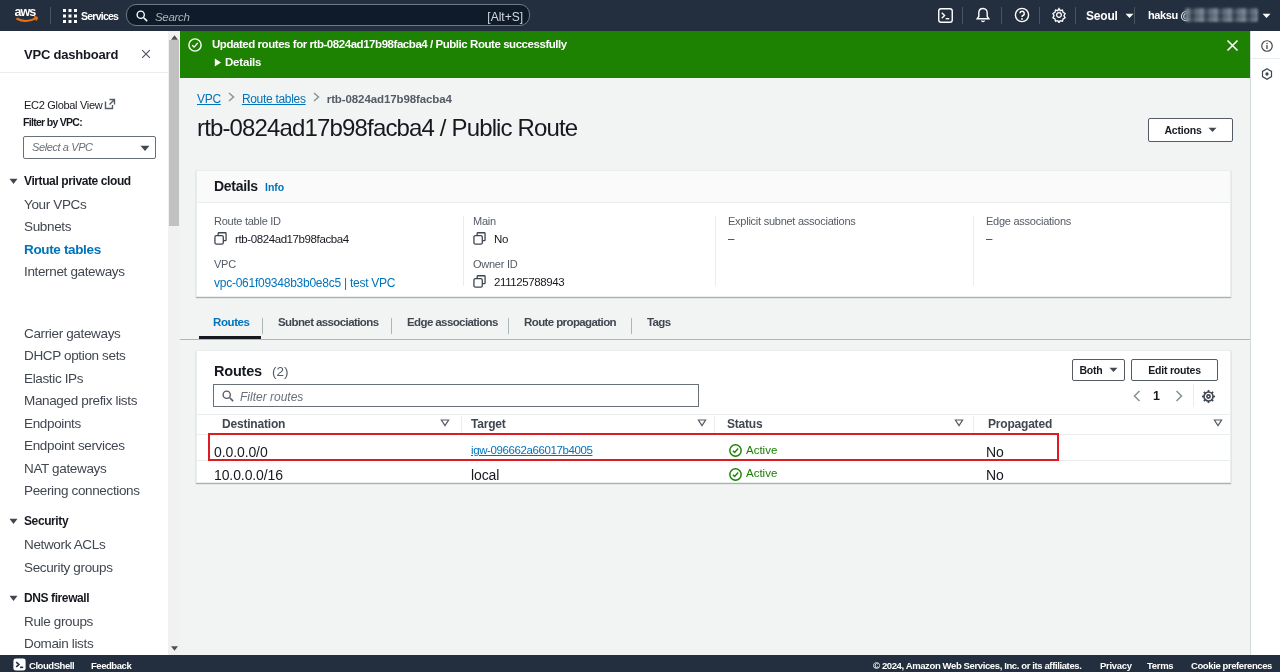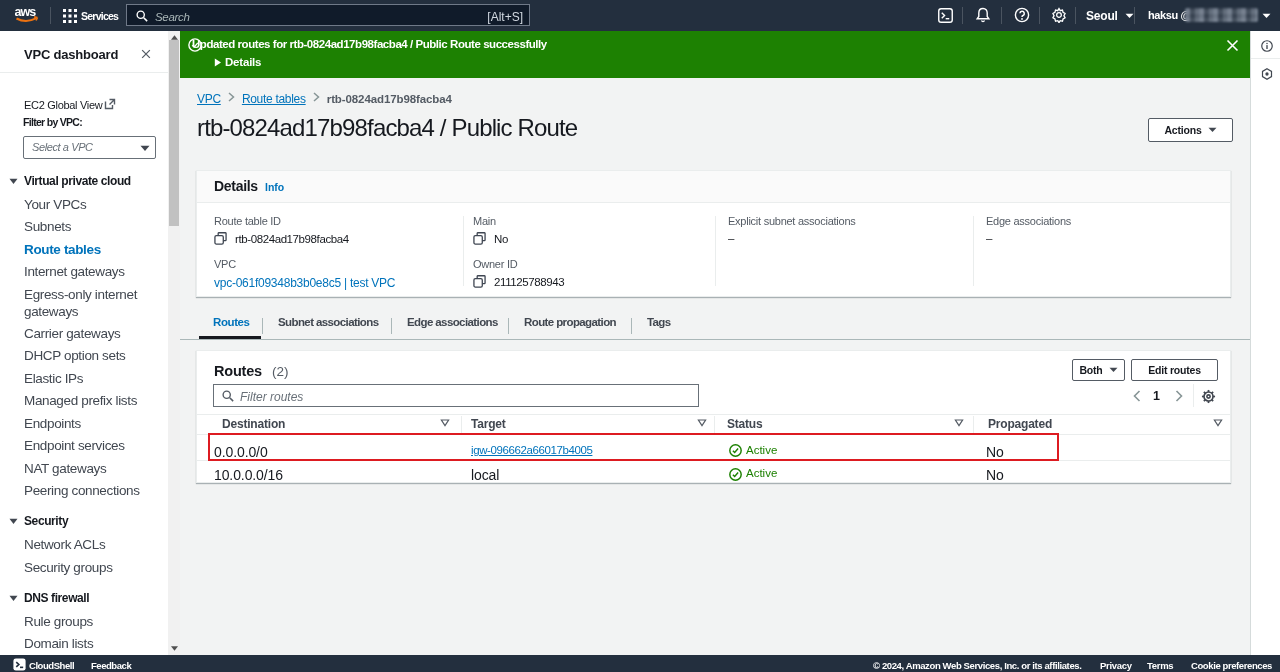--- a/index.html
+++ b/index.html
@@ -42,21 +42,21 @@
       <rect x="0" y="5.5" width="3" height="3"></rect>
         <rect x="5.5" y="5.5" width="3" height="3"></rect>
         <rect x="11" y="5.5" width="3" height="3"></rect>
       <rect x="0" y="11" width="3" height="3"></rect>
         <rect x="5.5" y="11" width="3" height="3"></rect>
         <rect x="11" y="11" width="3" height="3"></rect>
     </g>
   </svg>
   <div class="abs" style="left:81px;top:10px;color:#fff;font-size:10.5px;font-weight:bold;letter-spacing:-0.75px">Services</div>
 
-  <div class="abs" style="left:126px;top:4px;width:404px;height:22px;background:#101b2a;border:1px solid #6f7988;border-radius:0">
+  <div class="abs" style="left:126px;top:4px;width:404px;height:22px;background:#101b2a;border:1px solid #6f7988;border-radius:10px">
     <svg class="abs" style="left:9px;top:5px" width="12" height="12" viewBox="0 0 14 14">
         <circle cx="5.5" cy="5.5" r="4.2" fill="none" stroke="#fff" stroke-width="1.6"></circle>
         <line x1="9" y1="9" x2="13" y2="13" stroke="#fff" stroke-width="1.8"></line>
       </svg>
     <span class="abs" style="left:28px;top:6px;color:#aab7b8;font-size:11.5px;font-style:italic;letter-spacing:-0.3px">Search</span>
     <span class="abs" style="right:6px;top:5px;color:#d1d8e0;font-size:12px">[Alt+S]</span>
   </div>
 
   <svg class="abs" style="left:938px;top:8px" width="15" height="15" viewBox="0 0 16 16">
       <rect x="0.8" y="0.8" width="14.4" height="14.4" rx="2.5" fill="none" stroke="#fff" stroke-width="1.5"></rect>
@@ -110,21 +110,20 @@
       </svg>
   </div>
   <svg class="abs" style="left:9px;top:147px" width="9" height="7" viewBox="0 0 9 7">
       <path d="M0.5 0.8 L4.5 6 L8.5 0.8 z" fill="#414750"></path>
     </svg>
   <div class="abs nvh" style="top:143px">Virtual private cloud</div>
   <div class="abs nv" style="top:166px">Your VPCs</div>
   <div class="abs nv" style="top:188px">Subnets</div>
   <div class="abs nv" style="top:211px;color:#0073bb;font-weight:bold">Route tables</div>
   <div class="abs nv" style="top:233px">Internet gateways</div>
-  <div class="abs nv" style="top:256px;width:128px;line-height:16.5px">Egress-only internet gateways</div>
   <div class="abs nv" style="top:295px">Carrier gateways</div>
   <div class="abs nv" style="top:317px">DHCP option sets</div>
   <div class="abs nv" style="top:340px">Elastic IPs</div>
   <div class="abs nv" style="top:362px">Managed prefix lists</div>
   <div class="abs nv" style="top:385px">Endpoints</div>
   <div class="abs nv" style="top:407px">Endpoint services</div>
   <div class="abs nv" style="top:430px">NAT gateways</div>
   <div class="abs nv" style="top:452px">Peering connections</div>
   <svg class="abs" style="left:9px;top:487px" width="9" height="7" viewBox="0 0 9 7">
       <path d="M0.5 0.8 L4.5 6 L8.5 0.8 z" fill="#414750"></path>
@@ -147,21 +146,21 @@
   <svg class="abs" style="left:3px;bottom:4px" width="7" height="5" viewBox="0 0 8 5">
       <path d="M0 0 L8 0 L4 5 z" fill="#505050"></path>
     </svg>
 </div>
 <div id="main">
   <div id="flash">
     <svg class="abs" style="left:8px;top:7px" width="14" height="14" viewBox="0 0 16 16">
         <circle cx="8" cy="8" r="7" fill="none" stroke="#fff" stroke-width="1.6"></circle>
         <path d="M4.8 8.2 L7 10.4 L11.2 5.6" fill="none" stroke="#fff" stroke-width="1.6"></path>
       </svg>
-    <div class="abs" style="left:12px;top:7px;font-size:11.5px;font-weight:bold;letter-spacing:-0.45px">Updated routes for rtb-0824ad17b98facba4 / Public Route successfully</div>
+    <div class="abs" style="left:32px;top:7px;font-size:11.5px;font-weight:bold;letter-spacing:-0.45px">Updated routes for rtb-0824ad17b98facba4 / Public Route successfully</div>
     <svg class="abs" style="left:34px;top:27px" width="8" height="9" viewBox="0 0 8 9">
         <path d="M0.8 0.5 L7 4.5 L0.8 8.5 z" fill="#fff"></path>
       </svg>
     <div class="abs" style="left:45px;top:25px;font-size:11.5px;font-weight:bold;letter-spacing:-0.2px">Details</div>
     <svg class="abs" style="left:1046px;top:8px" width="13" height="13" viewBox="0 0 13 13">
         <path d="M1.5 1.5 L11.5 11.5 M11.5 1.5 L1.5 11.5" stroke="#fff" stroke-width="1.6"></path>
       </svg>
   </div>
   <div id="content">
 

